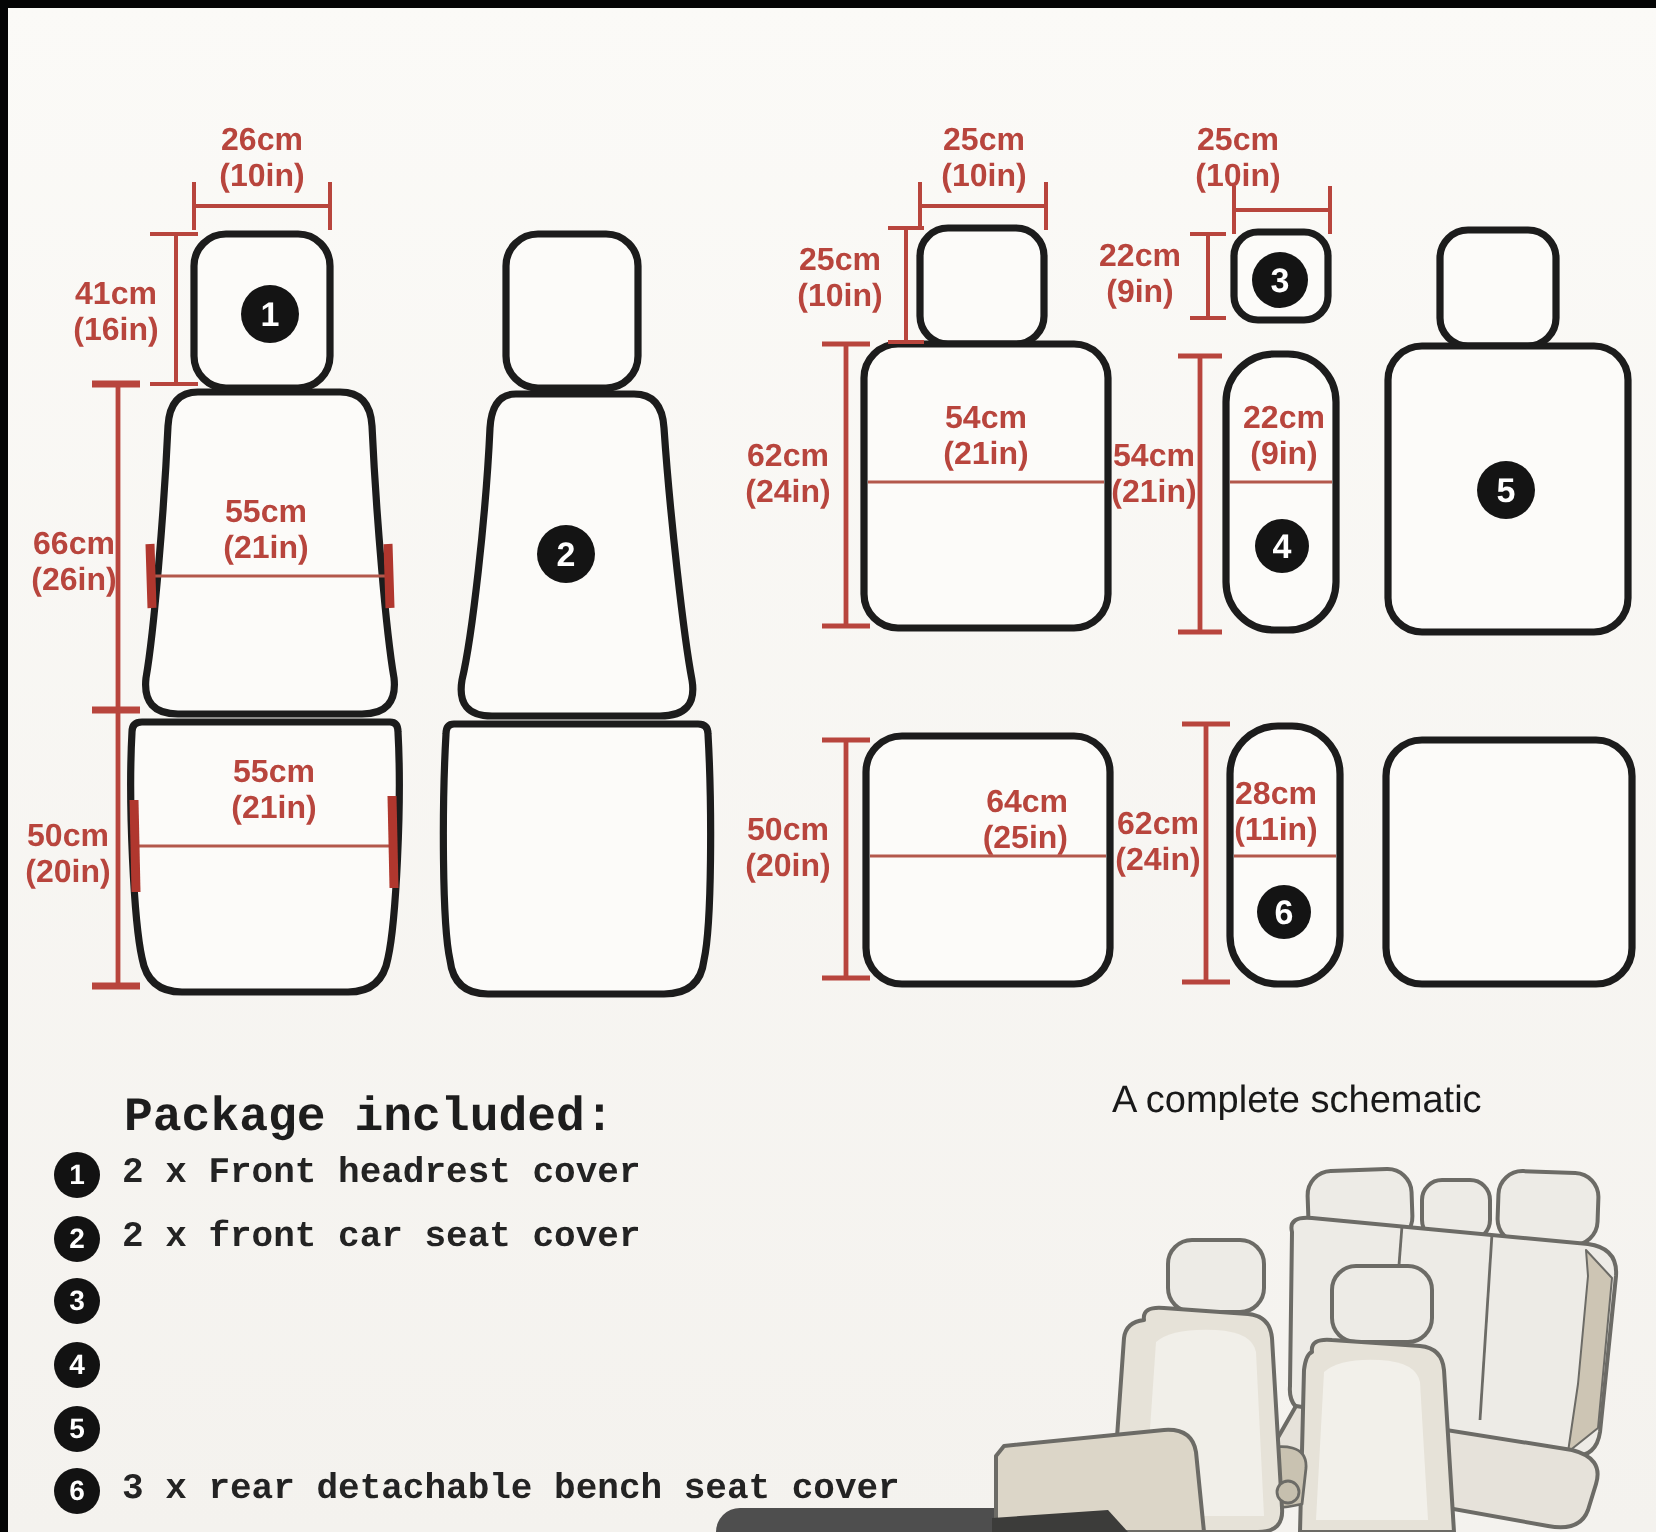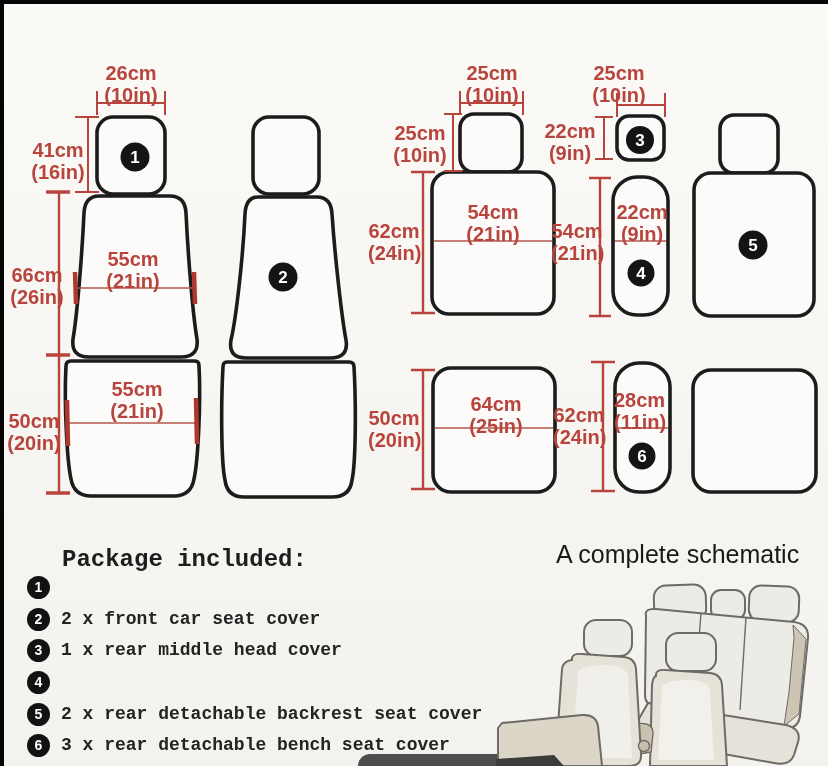--- a/index.html
+++ b/index.html
@@ -13,21 +13,21 @@
   .edge-bar { position:absolute; background:#050505; }
   #edge-top  { left:0; top:0; width:828px; height:4px; }
   #edge-left { left:0; top:0; width:4px; height:766px; }
 
   #diagram-svg { position:absolute; left:0; top:0; }
 
   .dim {
     position:absolute;
     color:#b8453d;
     font-weight:700;
-    font-size:20px;
+    font-size:16px;
     line-height:1.1;
     text-align:center;
     white-space:pre-line;
     letter-spacing:0;
   }
 
   #package { position:absolute; left:0; top:538px; width:520px; }
   #package-title {
     position:absolute; left:62px; top:8px;
     font-family:"Liberation Mono", monospace;
@@ -46,21 +46,21 @@
     display:flex; align-items:center; justify-content:center;
     margin-right:11px; flex:0 0 auto;
   }
   .pkg-text {
     font-family:"Liberation Mono", monospace;
     font-weight:700; font-size:18px; color:#232323;
   }
 
   #schematic-title {
     position:absolute; left:556px; top:540px;
-    font-size:25px; color:#191919; white-space:nowrap;
+    font-size:19px; color:#191919; white-space:nowrap;
   }
   #bottom-bar {
     position:absolute; left:358px; top:754px;
     width:180px; height:12px;
     background:#4e4e4e; border-radius:12px 12px 0 0;
   }
   #car-illustration { position:absolute; left:496px; top:576px; }
 </style>
 </head>
 <body>
@@ -173,47 +173,46 @@
 <div class="dim" style="left:583px; top:62px;  width:72px;">25cm
 (10in)</div>
 <div class="dim" style="left:544px; top:120px; width:52px;">22cm
 (9in)</div>
 <div class="dim" style="left:551px; top:220px; width:52px;">54cm
 (21in)</div>
 <div class="dim" style="left:614px; top:201px; width:56px;">22cm
 (9in)</div>
 <div class="dim" style="left:368px; top:407px; width:52px;">50cm
 (20in)</div>
-<div class="dim" style="left:458px; top:393px; width:76px;">64cm
+<div class="dim" style="left:458px; top:393px; width:76px;text-align:right;">64cm
 (25in)</div>
 <div class="dim" style="left:553px; top:404px; width:52px;">62cm
 (24in)</div>
 <div class="dim" style="left:614px; top:389px; width:48px;">28cm
 (11in)</div>
 
 <div id="package">
   <div id="package-title">Package included:</div>
 
   <div class="pkg-row" style="top:37px;">
     <span class="pkg-badge">1</span>
+    <span class="pkg-text">2 x Front headrest cover</span>
   </div>
   <div class="pkg-row" style="top:69px;">
     <span class="pkg-badge">2</span>
     <span class="pkg-text">2 x front car seat cover</span>
   </div>
   <div class="pkg-row" style="top:100px;">
     <span class="pkg-badge">3</span>
-    <span class="pkg-text">1 x rear middle head cover</span>
   </div>
   <div class="pkg-row" style="top:132px;">
     <span class="pkg-badge">4</span>
   </div>
   <div class="pkg-row" style="top:164px;">
     <span class="pkg-badge">5</span>
-    <span class="pkg-text">2 x rear detachable backrest seat cover</span>
   </div>
   <div class="pkg-row" style="top:195px;">
     <span class="pkg-badge">6</span>
     <span class="pkg-text">3 x rear detachable bench seat cover</span>
   </div>
 </div>
 
 <div id="schematic-title">A complete schematic</div>
 
 <div id="bottom-bar"></div>

